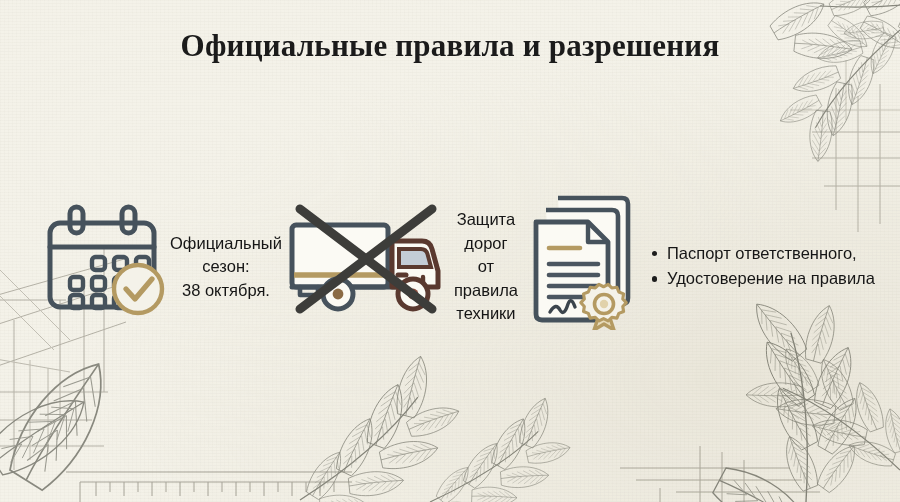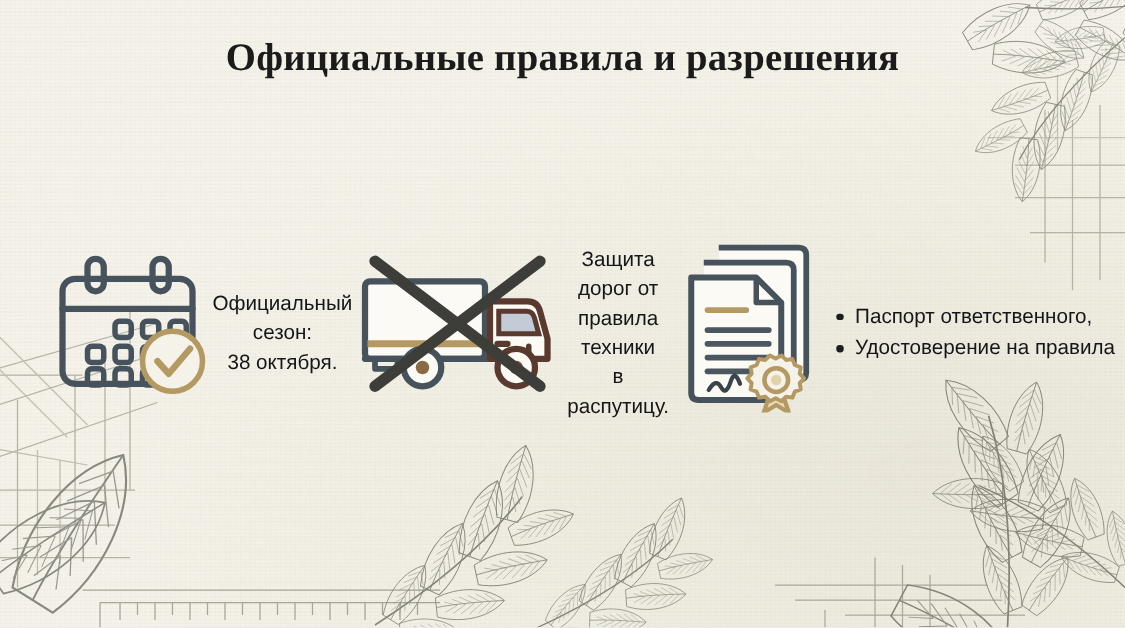--- a/index.html
+++ b/index.html
@@ -314,21 +314,20 @@
 
           <g stroke="#3d3d3a" stroke-width="9" stroke-linecap="round">
             <path d="M18 8 L 150 108"></path>
             <path d="M150 8 L 18 108"></path>
           </g>
         </svg>
       </div>
       <div class="col-text">
         <div>Защита дорог от</div>
         <div>правила техники</div>
-        <div>в распутицу.</div>
       </div>
     </div>
 
     <div class="col">
       <div class="col-icon">
         <svg width="126" height="140" viewBox="0 0 126 140" xmlns="http://www.w3.org/2000/svg">
 
           <path d="M40 8 L 104 8 Q 110 8 110 14 L 110 108 Q 110 114 104 114 L 46 114" fill="#fbfaf4" stroke="#46525c" stroke-width="4.6" stroke-linejoin="round"></path>
 
           <path d="M28 20 L 94 20 Q 100 20 100 26 L 100 116 Q 100 122 94 122 L 34 122" fill="#fbfaf4" stroke="#46525c" stroke-width="4.6" stroke-linejoin="round"></path>

